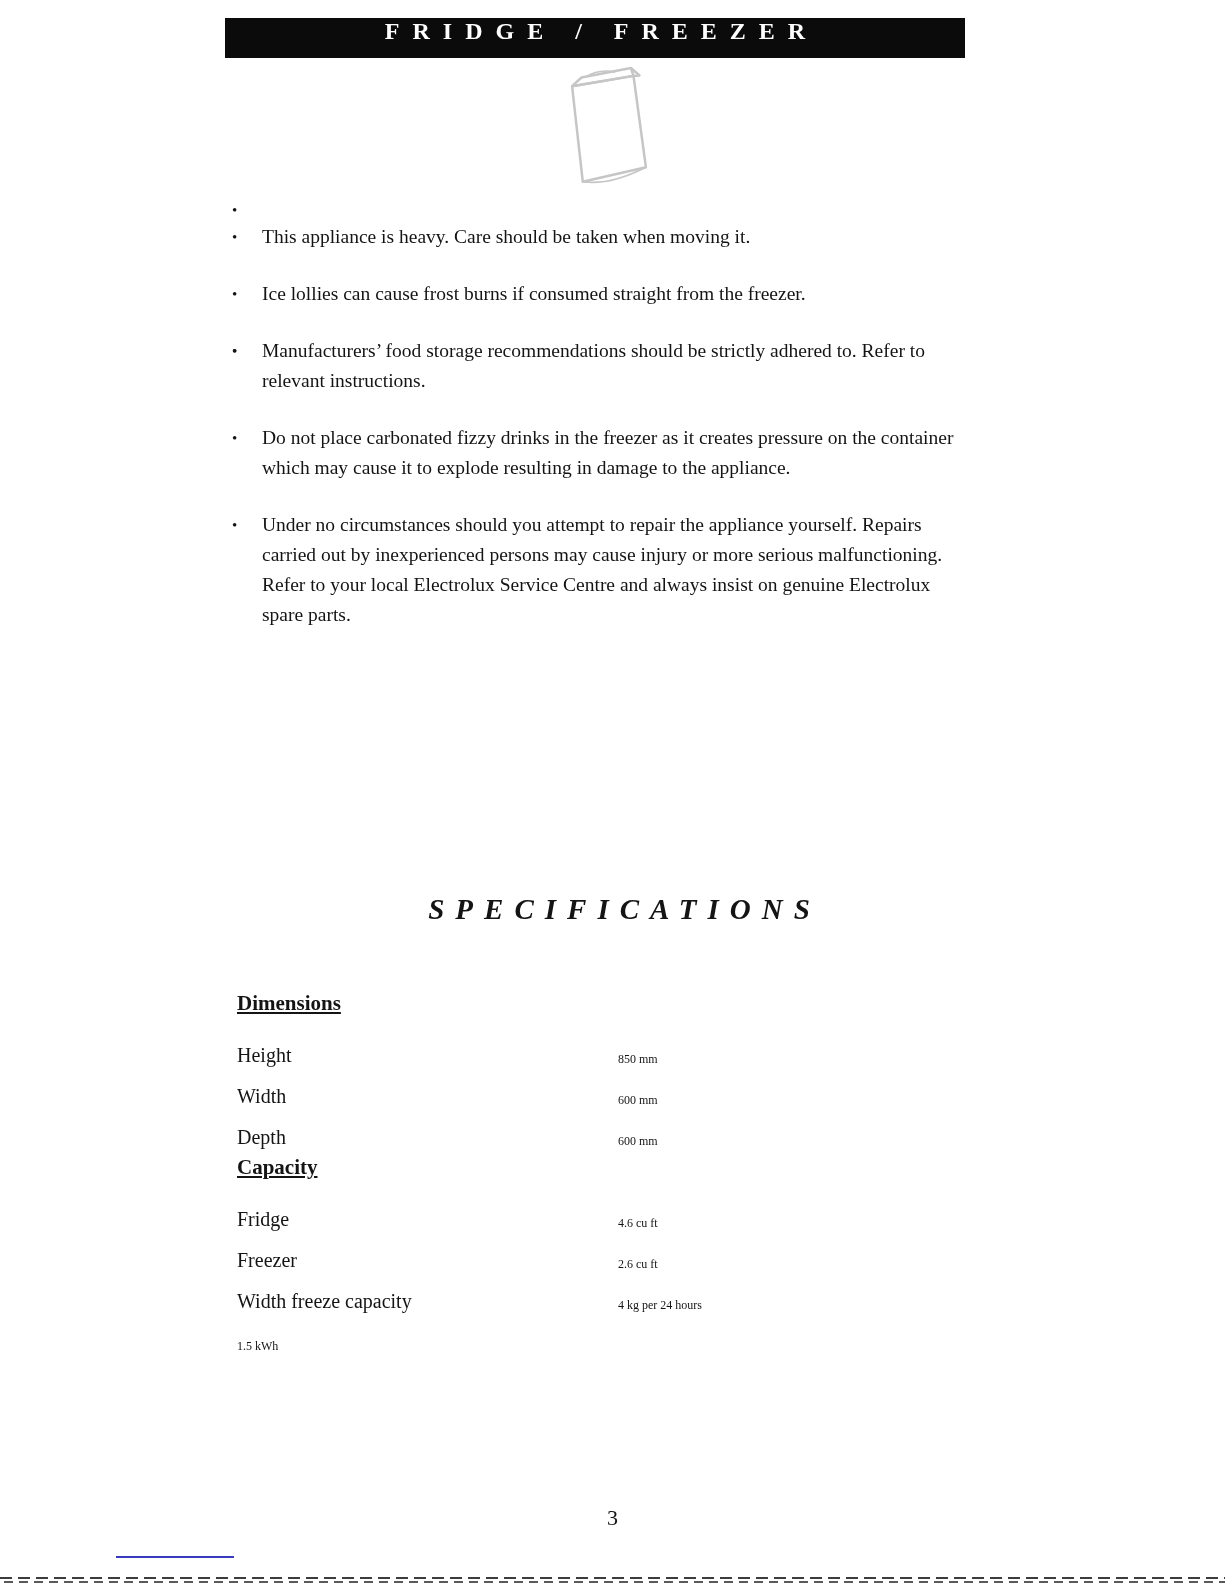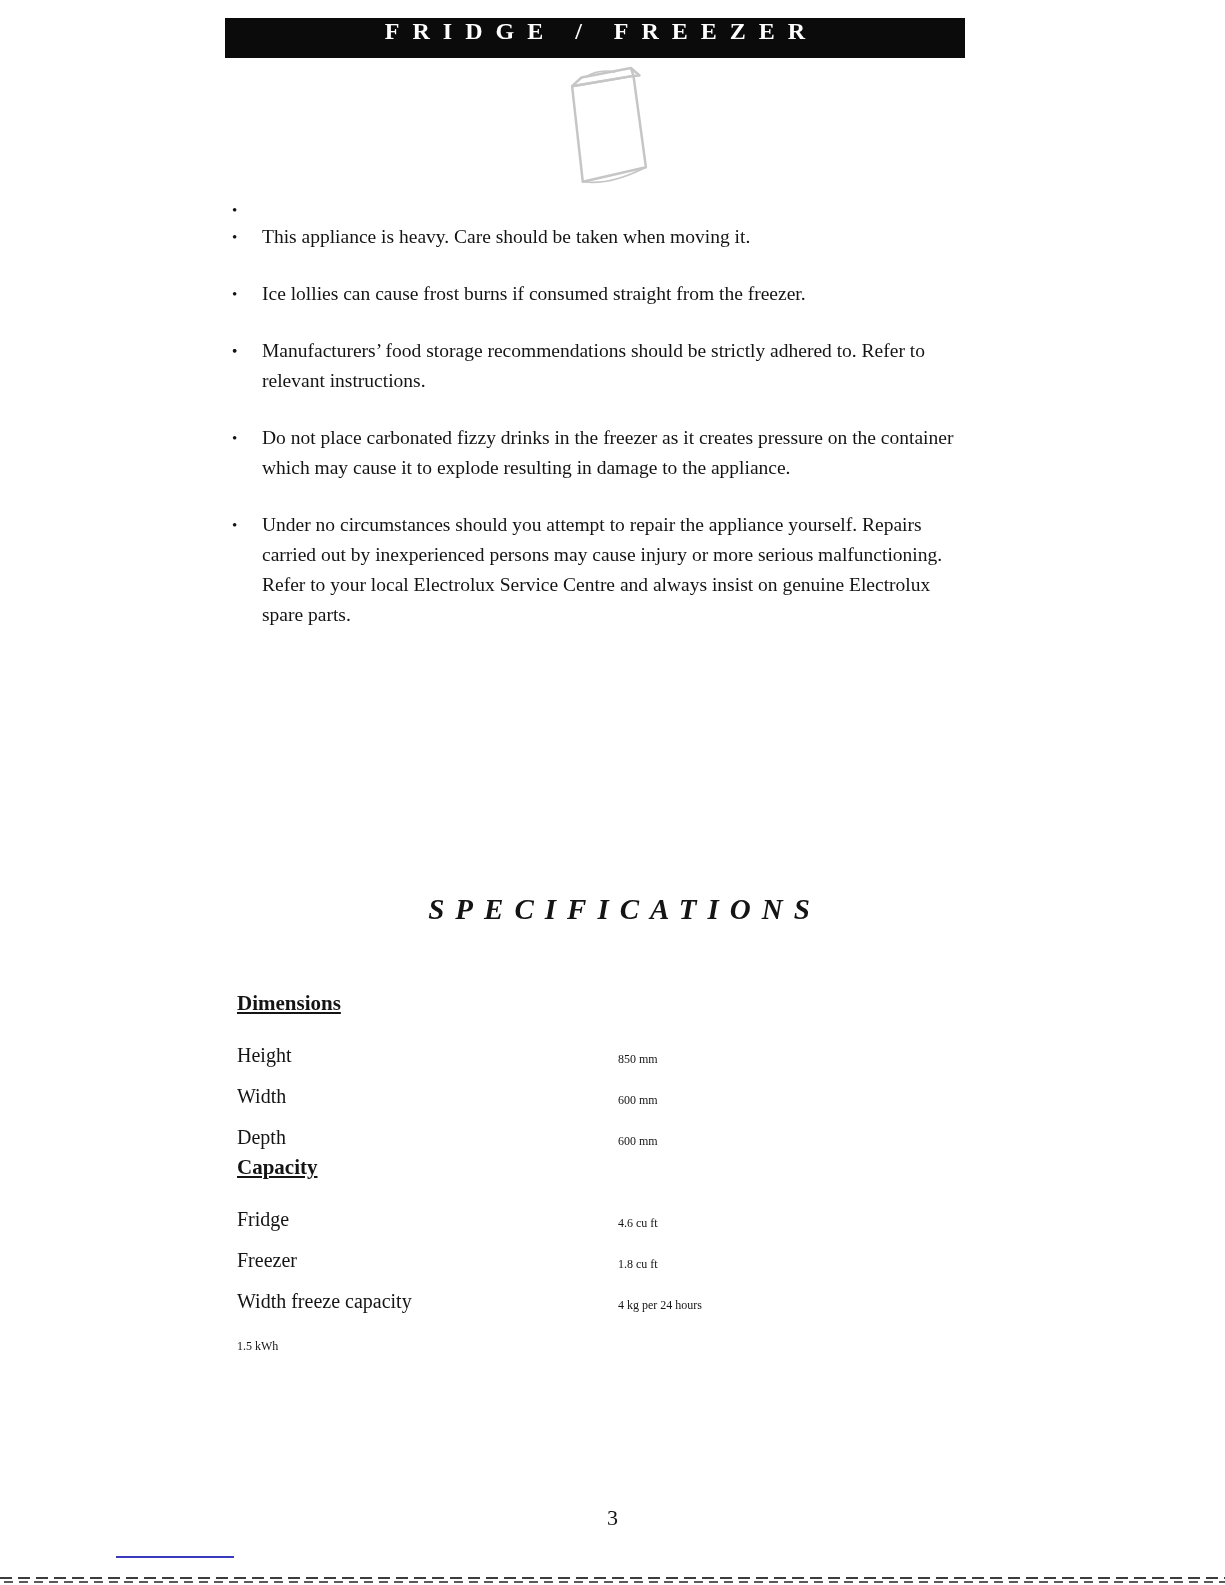--- a/index.html
+++ b/index.html
@@ -200,21 +200,21 @@
     </div>
 
     <div class="spec-heading">Capacity</div>
 
     <div class="spec-row">
       <span class="spec-label">Fridge</span>
       <span class="spec-value">4.6 cu ft</span>
     </div>
     <div class="spec-row">
       <span class="spec-label">Freezer</span>
-      <span class="spec-value">1.8 cu ft</span>
+      <span class="spec-value">2.6 cu ft</span>
     </div>
     <div class="spec-row">
       <span class="spec-label">Width freeze capacity</span>
       <span class="spec-value">4 kg per 24 hours</span>
     </div>
     <div class="spec-row">
       <span class="spec-value">1.5 kWh</span>
     </div>
 
   </div>

